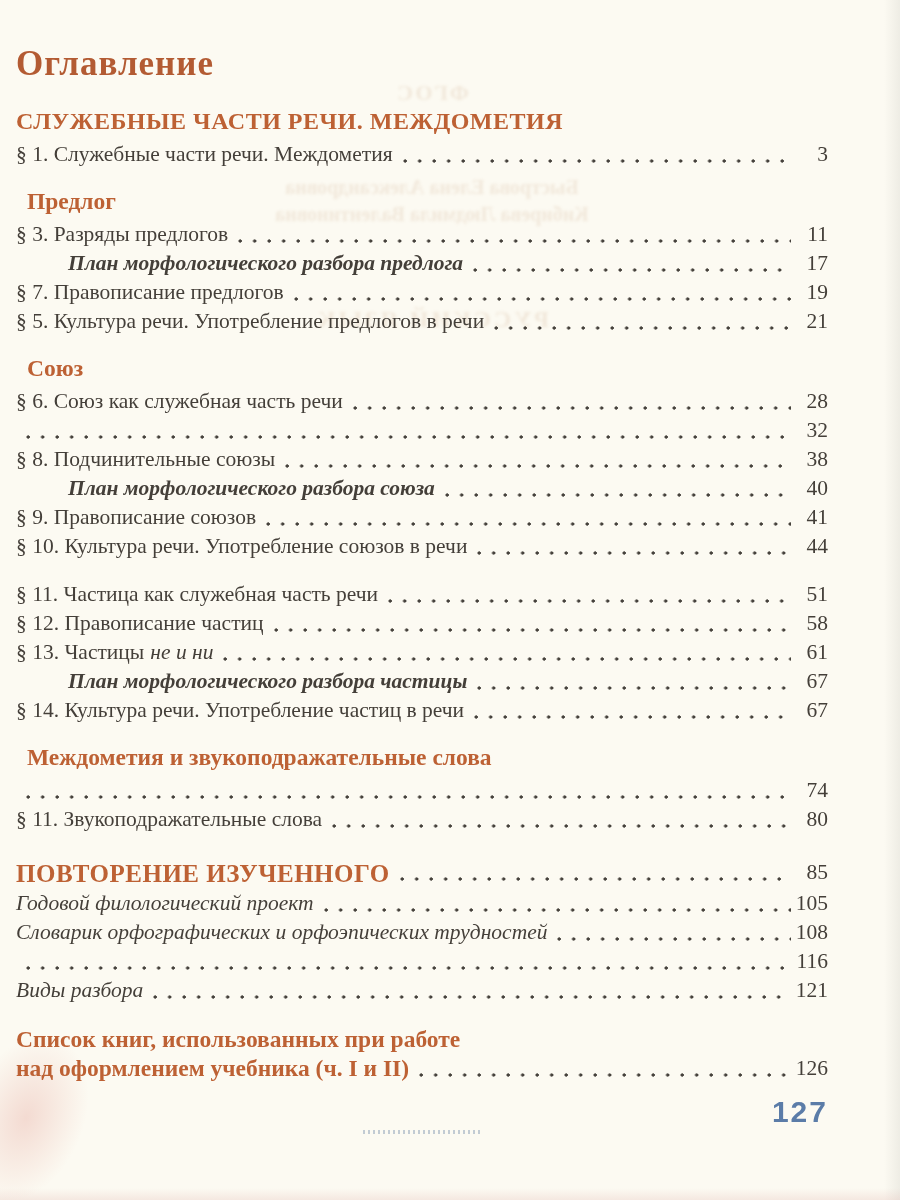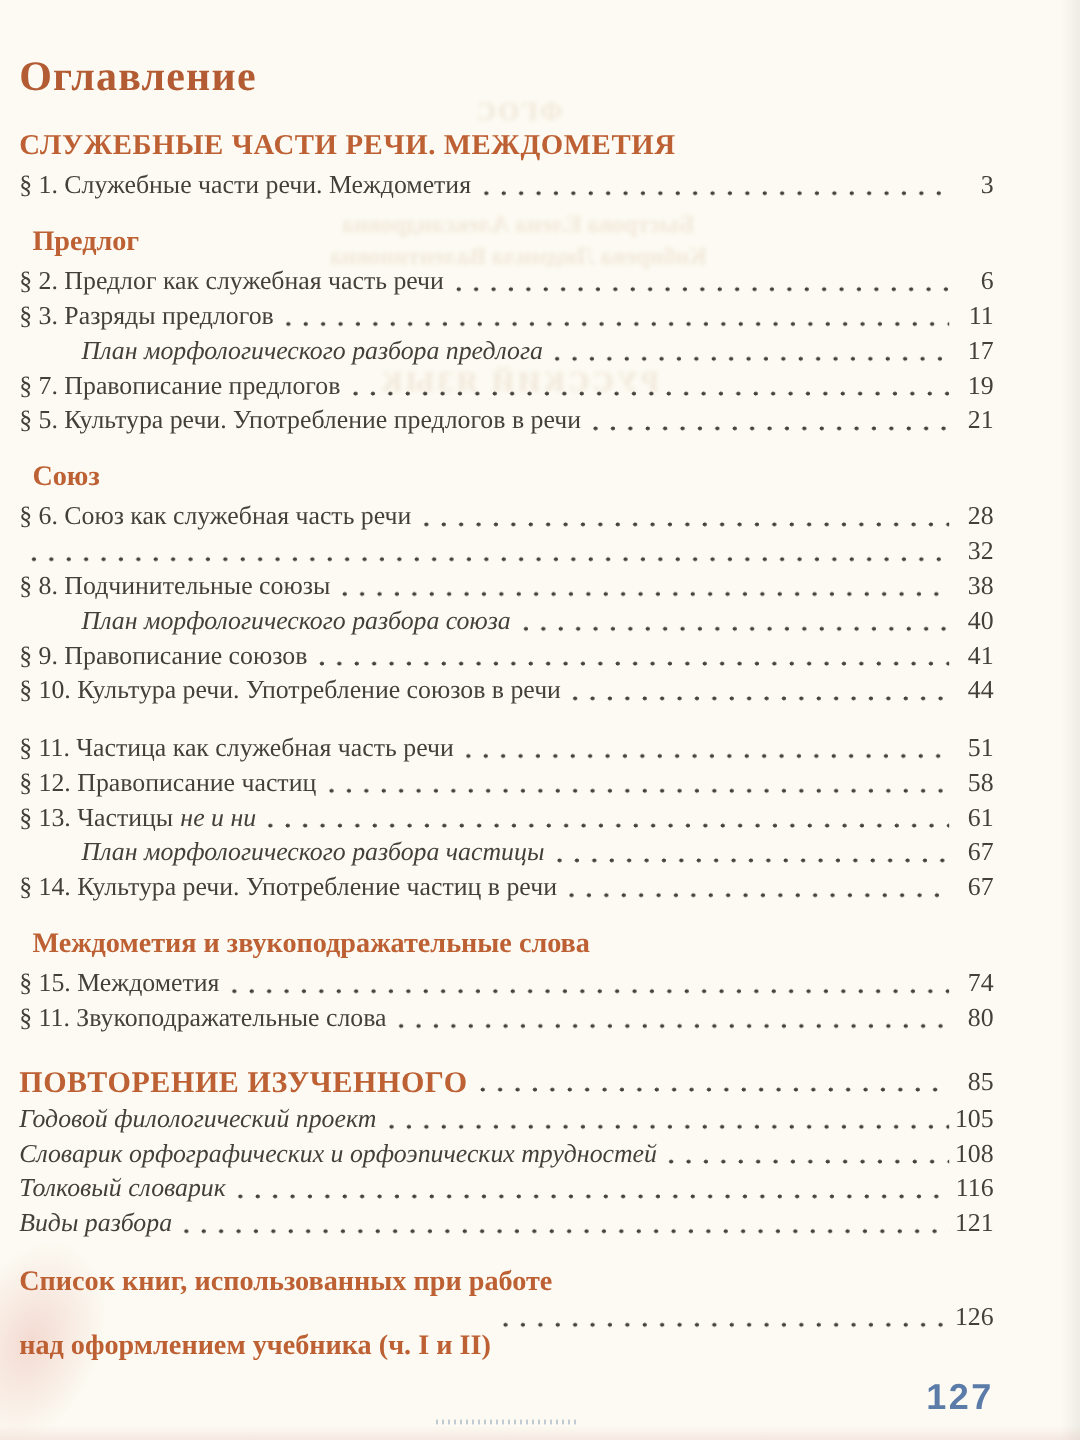--- a/index.html
+++ b/index.html
@@ -64,21 +64,21 @@
   .sec { margin-top: 0; }
   .sec + .sec { margin-top: 19px; }
 
   .row {
     display: flex; 
     font-size: 21.5px; line-height: 29px;
     white-space: nowrap;
   }
   .lbl {}
   .lbl-em { font-style: italic; margin-left: 6px; }
-  .row.ind .lbl { padding-left: 52px; font-style: italic; }
+  .row.ind .lbl { padding-left: 52px; font-style: italic; font-weight: bold; }
   .row.ital .lbl { font-style: italic; }
   .leader {
     flex: 1 1 30px;
     height: 28px;
     margin: 0 3px 0 10px;
     background-image: radial-gradient(circle at 2.2px 2.2px, #46423c 1.55px, rgba(0,0,0,0) 2px);
     background-size: 14.5px 4.4px;
     background-repeat: repeat-x;
     background-position: left bottom 5px;
     min-width: 25px;
@@ -86,21 +86,21 @@
   .num { text-align: right; min-width: 34px; color: #443f39; }
 
   .h-repeat { margin-top: 24px; }
   .h-repeat .h-lbl {
     font-size: 25px; font-weight: bold;
     color: #bd6134; letter-spacing: 0.5px;
     line-height: 31px;
   }
   .final { margin-top: 20px; }
   .final .h-sub { margin: 0; line-height: 30px; }
-  .final .row .h-sub { line-height: 29px; margin-top: 24px; }
+  .final .row .h-sub { line-height: 29px; }
 
   .folio { margin-top: 12px; text-align: right; }
   .folio-num {
     font-family: "Liberation Sans", sans-serif;
     font-weight: bold; font-size: 30px;
     color: #5b7ca8; letter-spacing: 2px;
   }
   .folio-rule {
     width: 118px; height: 4px;
     margin: 1px auto 0;
@@ -125,25 +125,20 @@
     <div class="row">
       <span class="lbl">§ 1. Служебные части речи. Междометия</span>
       <span class="leader"></span>
       <span class="num">3</span>
     </div>
   </section>
 
   <section class="sec">
     <h2 class="h-sub">Предлог</h2>
     <div class="row">
-      <span class="lbl">§ 2. Предлог как служебная часть речи</span>
-      <span class="leader"></span>
-      <span class="num">6</span>
-    </div>
-    <div class="row">
       <span class="lbl">§ 3. Разряды предлогов</span>
       <span class="leader"></span>
       <span class="num">11</span>
     </div>
     <div class="row ind">
       <span class="lbl">План морфологического разбора предлога</span>
       <span class="leader"></span>
       <span class="num">17</span>
     </div>
     <div class="row">
@@ -217,21 +212,20 @@
     <div class="row">
       <span class="lbl">§ 14. Культура речи. Употребление частиц в речи</span>
       <span class="leader"></span>
       <span class="num">67</span>
     </div>
   </section>
 
   <section class="sec">
     <h2 class="h-sub">Междометия и звукоподражательные слова</h2>
     <div class="row">
-      <span class="lbl">§ 15. Междометия</span>
       <span class="leader"></span>
       <span class="num">74</span>
     </div>
     <div class="row">
       <span class="lbl">§ 11. Звукоподражательные слова</span>
       <span class="leader"></span>
       <span class="num">80</span>
     </div>
   </section>
 
@@ -245,21 +239,20 @@
       <span class="lbl">Годовой филологический проект</span>
       <span class="leader"></span>
       <span class="num">105</span>
     </div>
     <div class="row ital">
       <span class="lbl">Словарик орфографических и орфоэпических трудностей</span>
       <span class="leader"></span>
       <span class="num">108</span>
     </div>
     <div class="row ital">
-      <span class="lbl">Толковый словарик</span>
       <span class="leader"></span>
       <span class="num">116</span>
     </div>
     <div class="row ital">
       <span class="lbl">Виды разбора</span>
       <span class="leader"></span>
       <span class="num">121</span>
     </div>
   </section>
 

